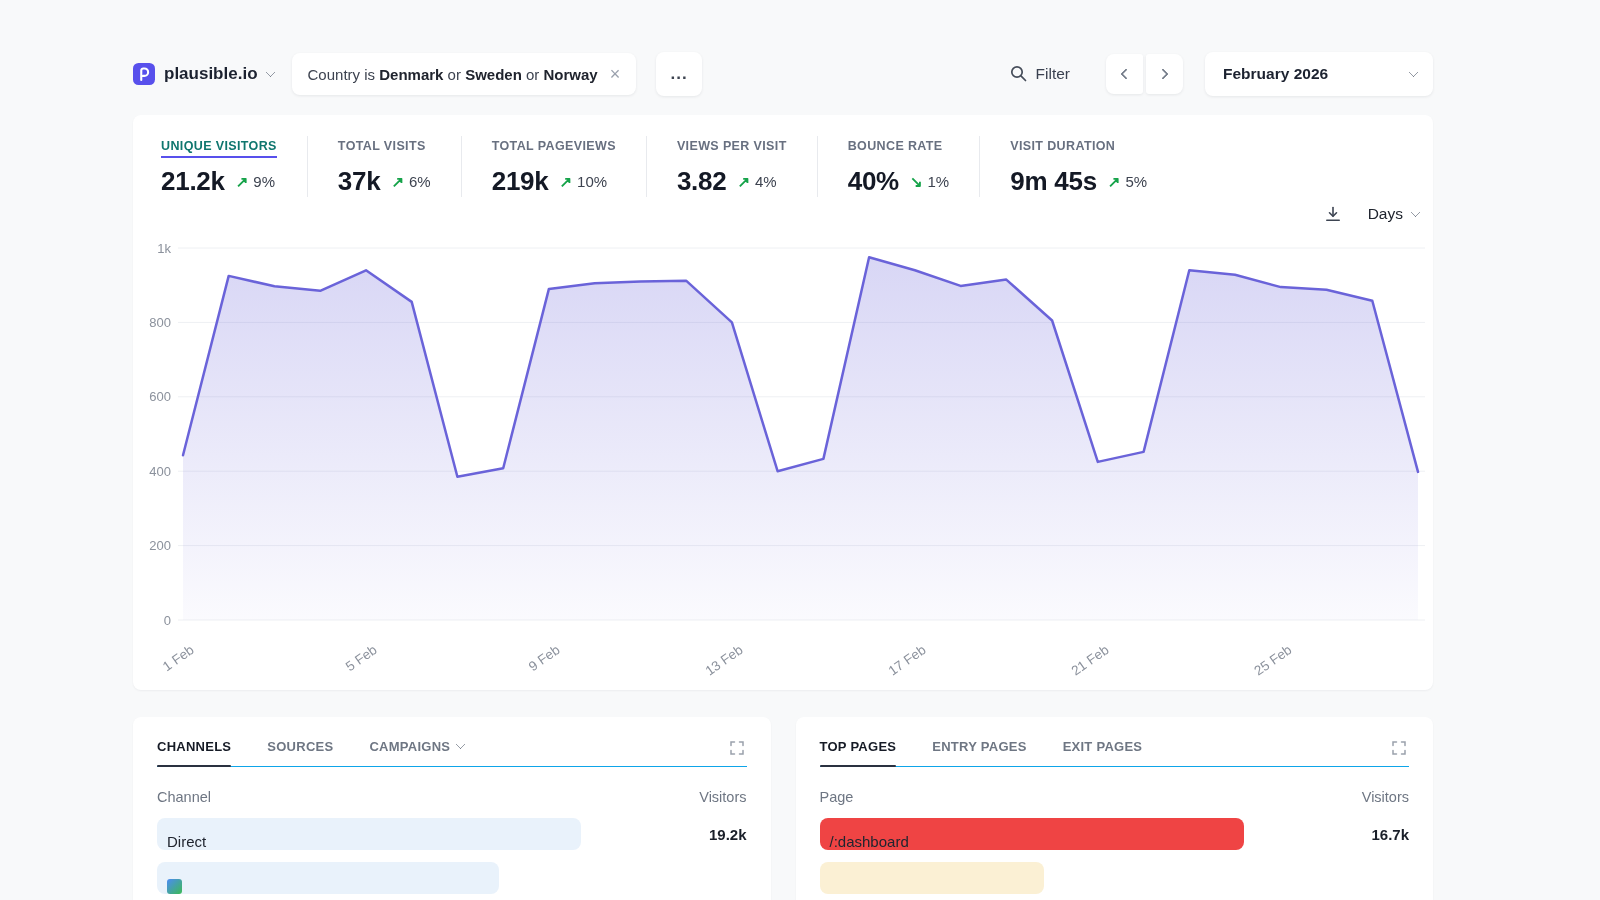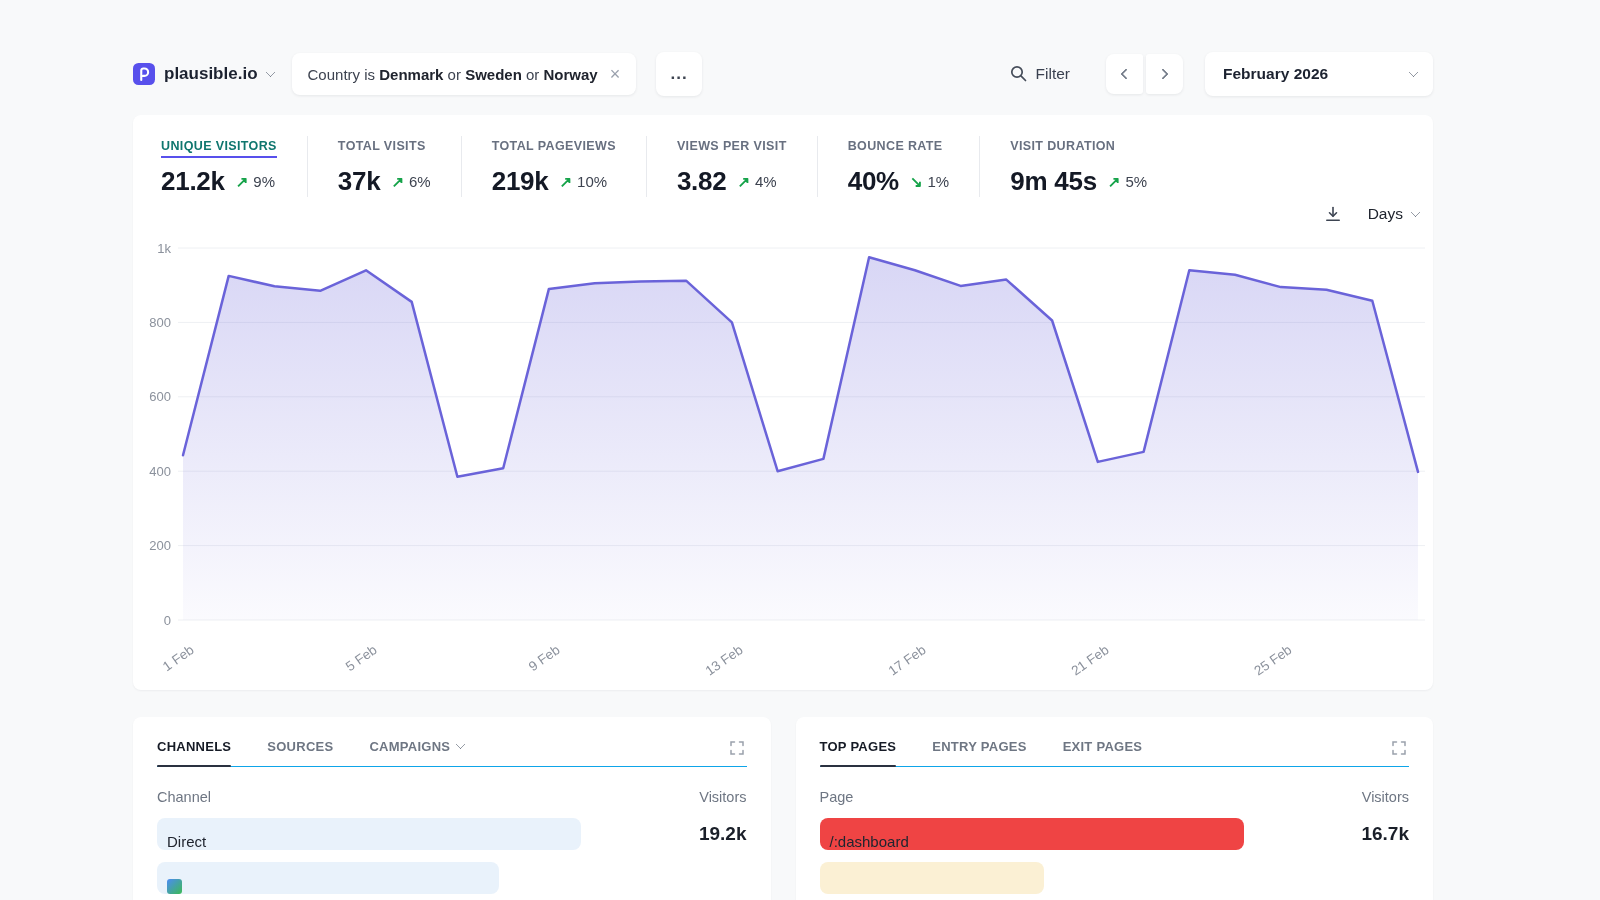--- a/index.html
+++ b/index.html
@@ -48,21 +48,21 @@
   .bd-tabs{display:flex;align-items:center;gap:36px;border-bottom:1px solid #0ea5e9;position:relative;}
   .bd-tab{background:none;border:none;padding:0 0 12px;font-size:13px;font-weight:700;letter-spacing:.02em;color:#6e7683;cursor:pointer;position:relative;font-family:inherit;display:flex;align-items:center;gap:7px;}
   .bd-tab.active{color:#161b26;}
   .bd-tab.active::after{content:'';position:absolute;left:0;right:0;bottom:-1px;height:2.5px;background:#2a3140;border-radius:1px;}
   .expand-btn{position:absolute;right:0;top:-1px;background:none;border:none;cursor:pointer;padding:2px;}
   .bd-cols{display:flex;justify-content:space-between;margin-top:22px;font-size:14.5px;color:#6e7683;}
   .bd-rows{margin-top:13px;}
   .bd-row{display:flex;align-items:center;height:32px;margin-bottom:12px;}
   .bd-bar{height:32px;border-radius:8px;display:flex;align-items:flex-end;gap:8px;padding-left:10px;box-sizing:border-box;}
   .bd-label{font-size:15px;color:#20252f;}
-  .bd-value{margin-left:auto;font-size:19px;font-weight:600;color:#1a1f29;}
+  .bd-value{margin-left:auto;font-size:15px;font-weight:600;color:#1a1f29;}
   .favicon{width:15px;height:15px;border-radius:3px;background:linear-gradient(135deg,#4c8bf5,#3cba54);flex:none;}
 </style>
 </head>
 <body>
 
 <div class="page">
 
   <div class="hdr">
     <div class="site-sel">
       <svg width="22" height="22" viewBox="0 0 24 24">

